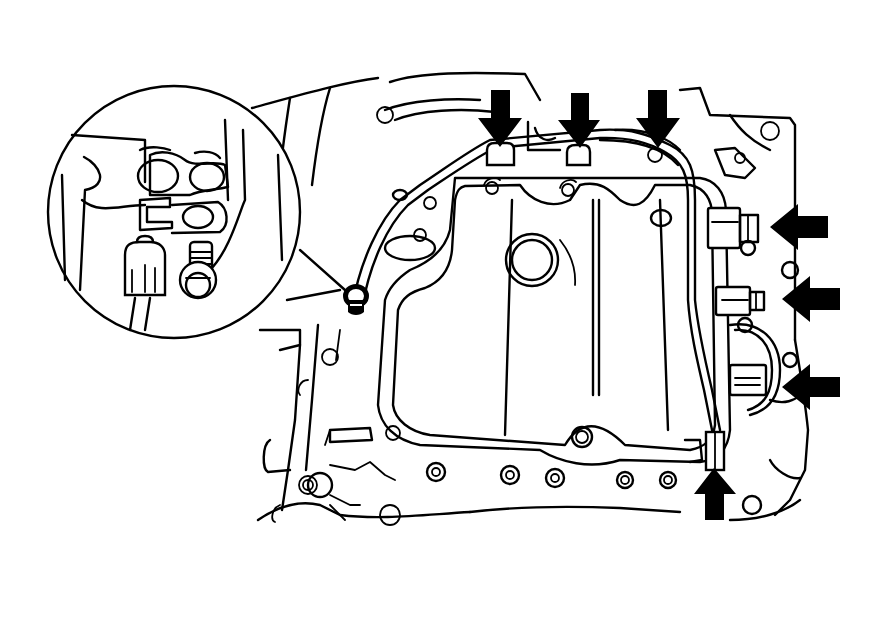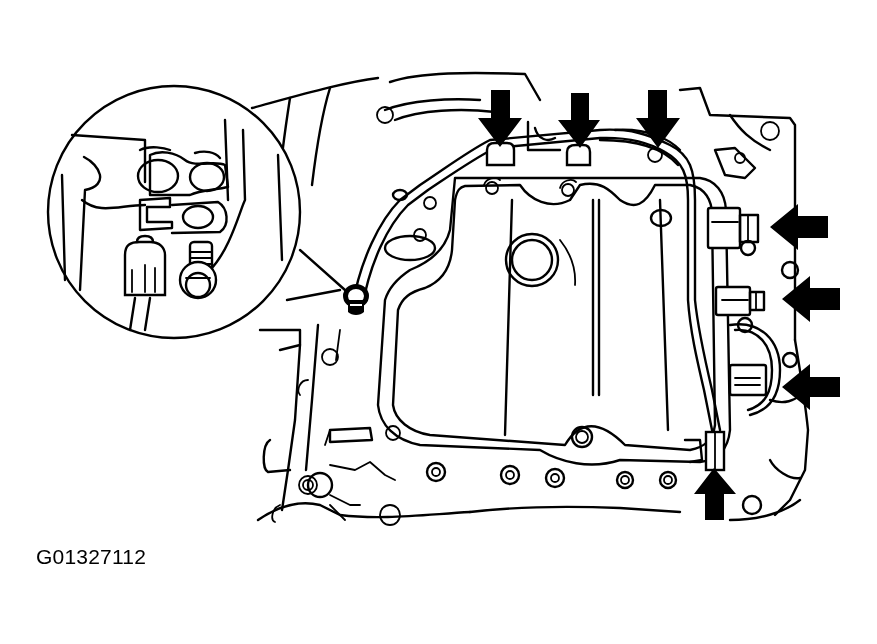--- a/index.html
+++ b/index.html
@@ -203,14 +203,13 @@
     <path class="blk" d="M648,90 L667,90 L667,118 L680,118 L658,148 L636,118 L648,118 Z"></path>
 
     <path class="blk" d="M828,216 L828,238 L798,238 L798,250 L770,227 L798,204 L798,216 Z"></path>
     <path class="blk" d="M840,288 L840,310 L810,310 L810,322 L782,299 L810,276 L810,288 Z"></path>
     <path class="blk" d="M840,377 L840,397 L810,397 L810,410 L782,387 L810,364 L810,377 Z"></path>
 
     <path class="blk" d="M705,520 L705,494 L694,494 L714,468 L736,494 L724,494 L724,520 Z"></path>
   </g>
 </svg>
 
-<div id="fig-label">G01327112</div>
 </div>
 
 </body></html>

